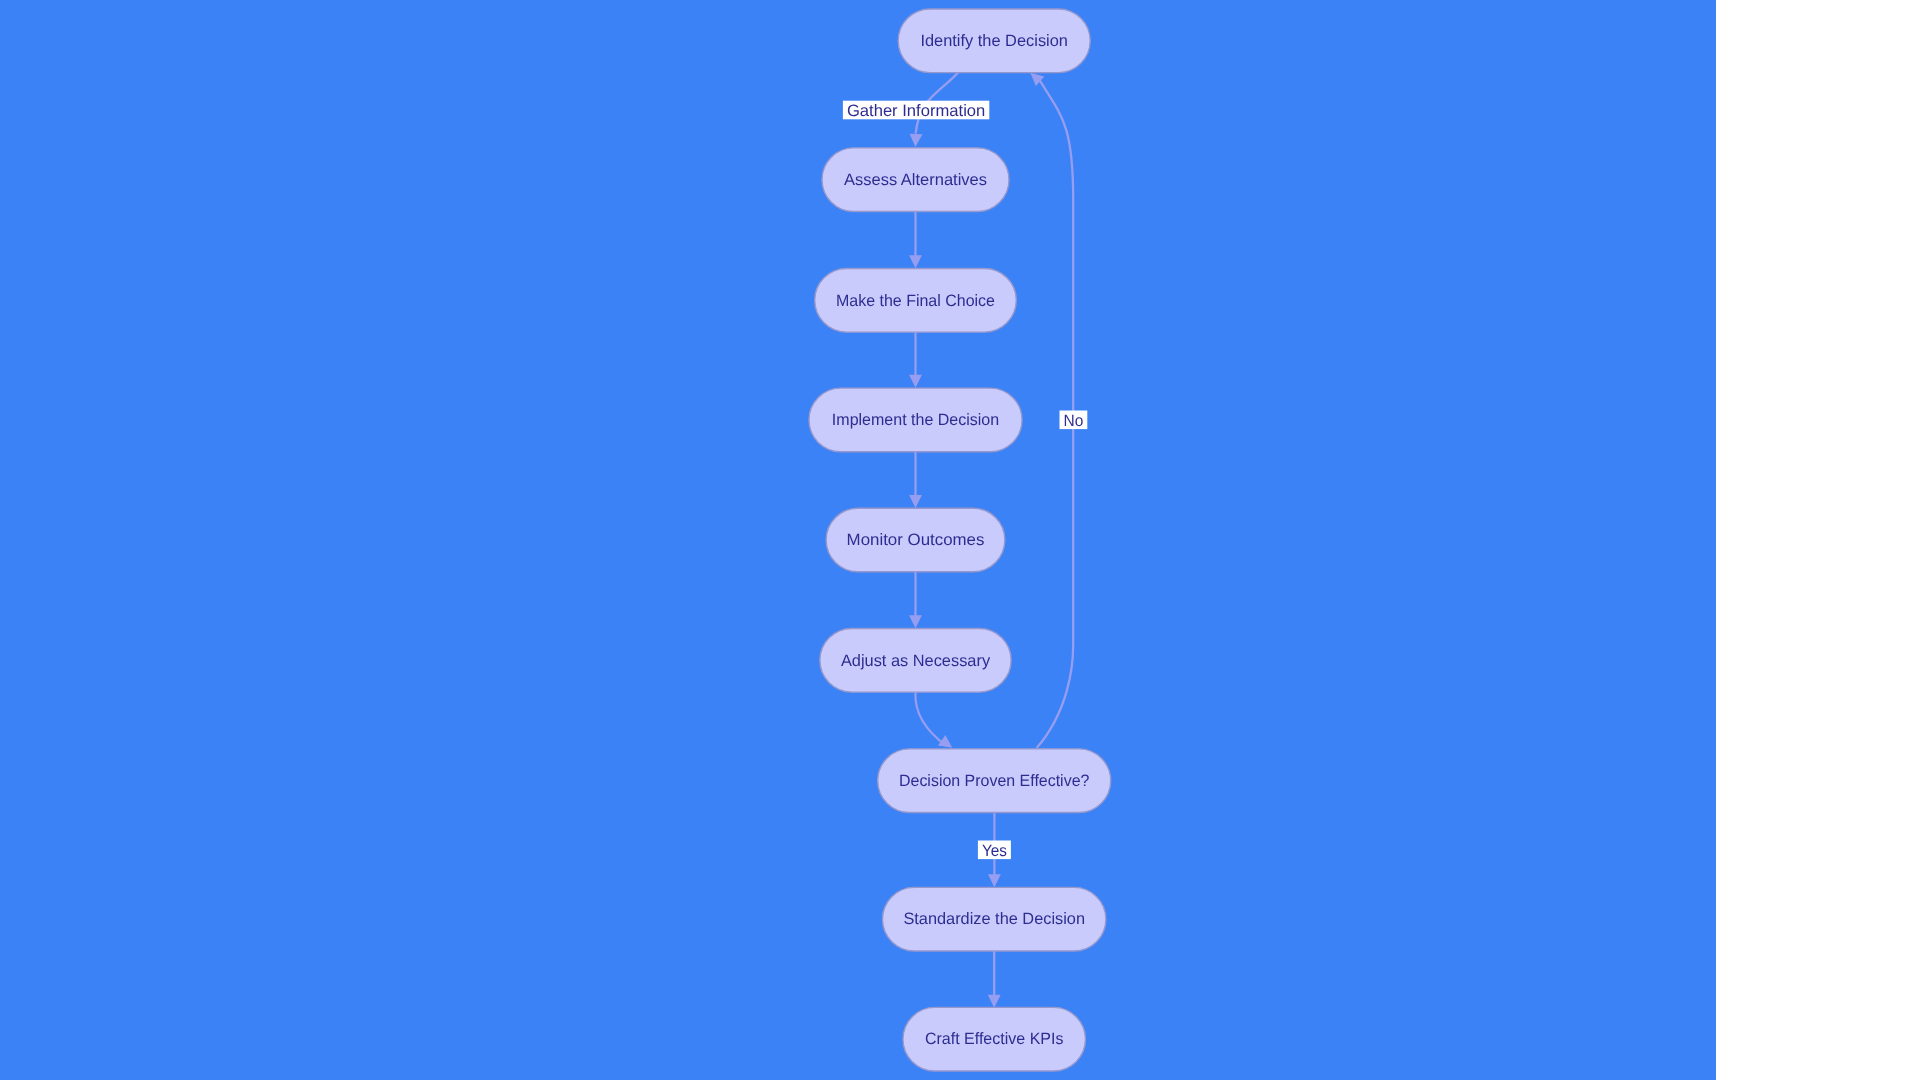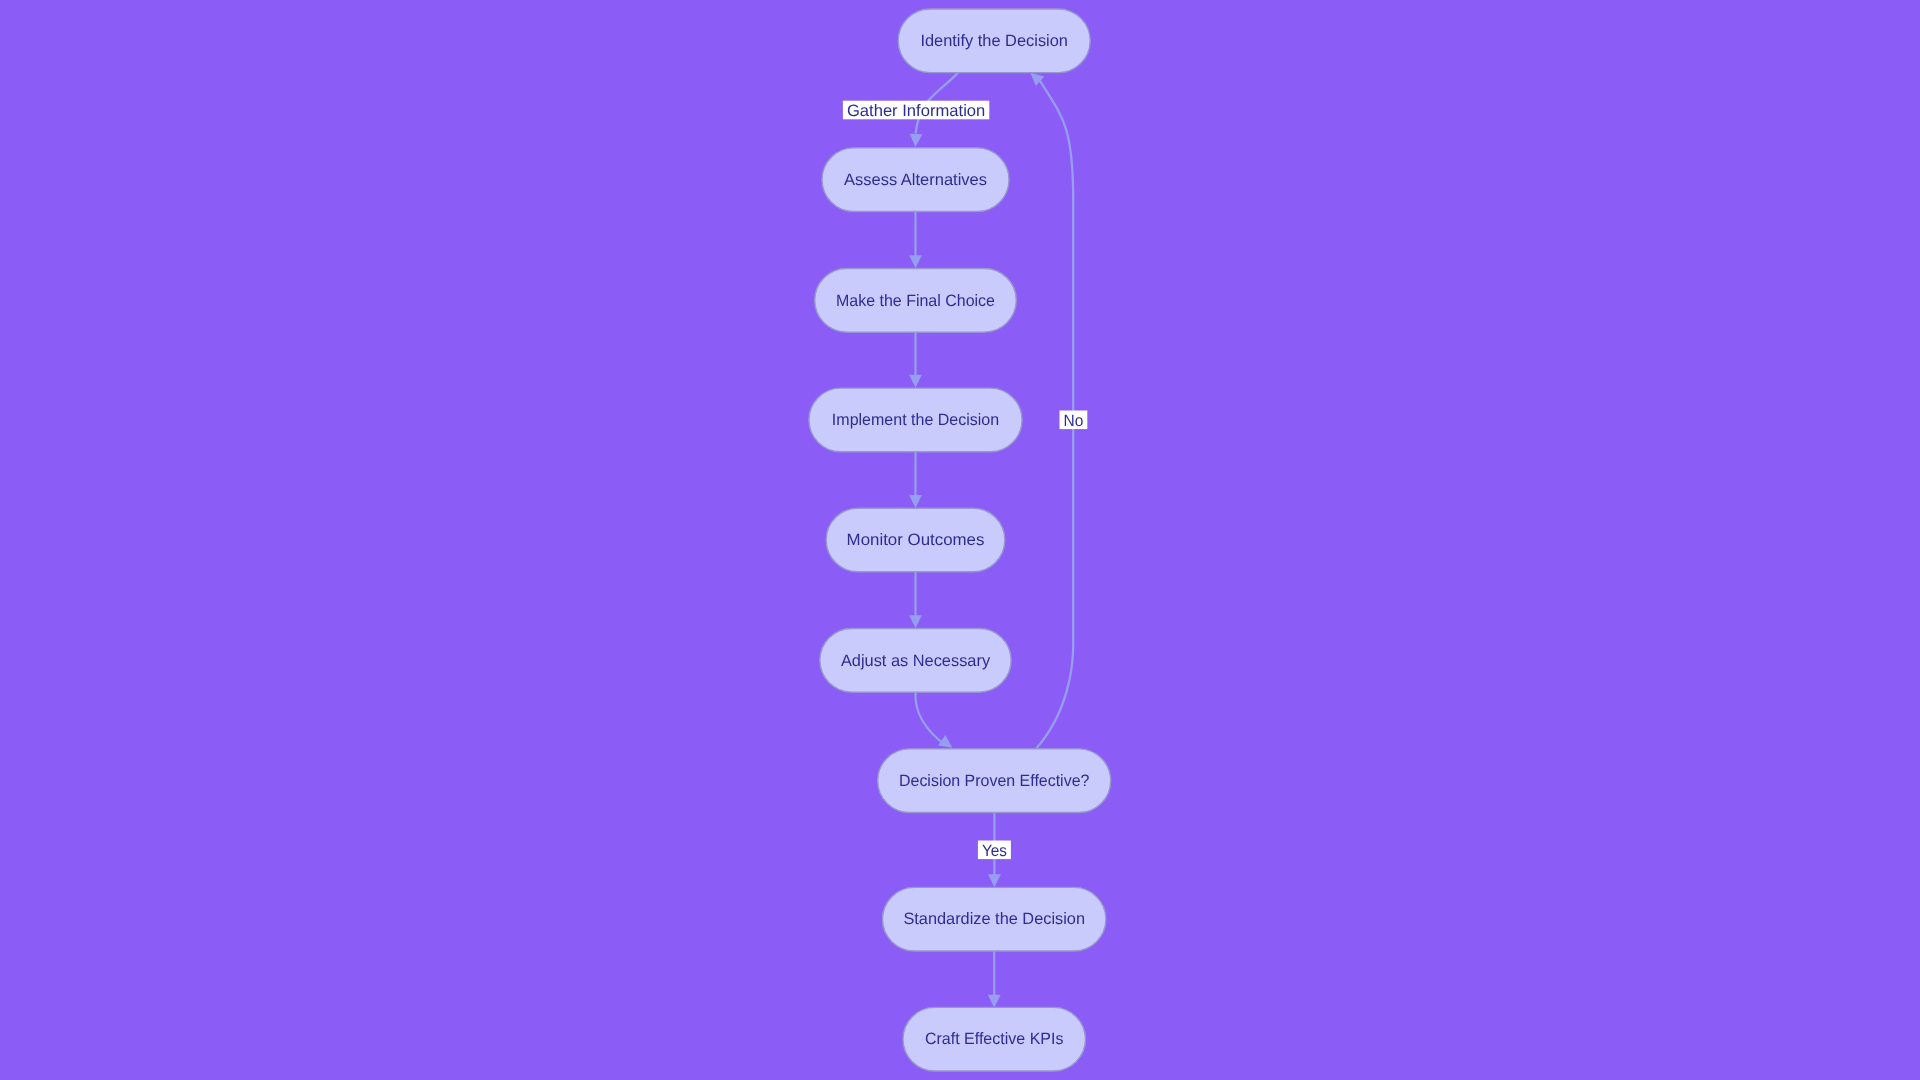--- a/index.html
+++ b/index.html
@@ -3,21 +3,21 @@
 <meta charset="utf-8">
 <title>Decision Making Process Flowchart</title>
 <style>
   html, body {
     margin: 0; padding: 0;
     width: 1920px; height: 1080px;
     background: #ffffff;
     overflow: hidden;
     font-family: "Liberation Sans", sans-serif;
   }
-  #flowchart-root { position: relative; width: 1920px; height: 1080px; background: #8b5cf6; }
+  #flowchart-root { position: relative; width: 1716px; height: 1080px; background: #3b82f6; }
   text { -webkit-font-smoothing: antialiased; text-rendering: geometricPrecision; will-change: transform; }
   svg.diagram { position: absolute; left: 0; top: 0; width: 1920px; height: 1080px; display: block; }
 
   .node-shape { fill: #c9cbfc; stroke: #9698cd; stroke-width: 1.4; }
   .node-label {
     fill: #2d2d91;
     font-family: "Liberation Sans", sans-serif;
     font-size: 16.5px;
     text-anchor: middle;
     white-space: pre;

